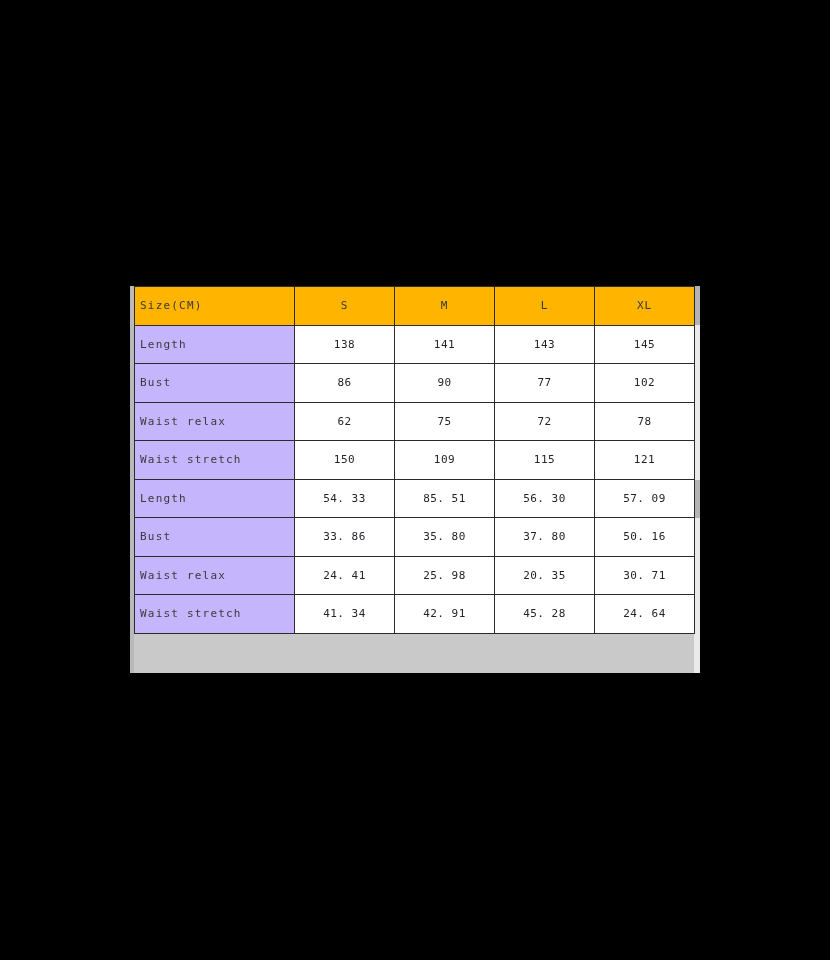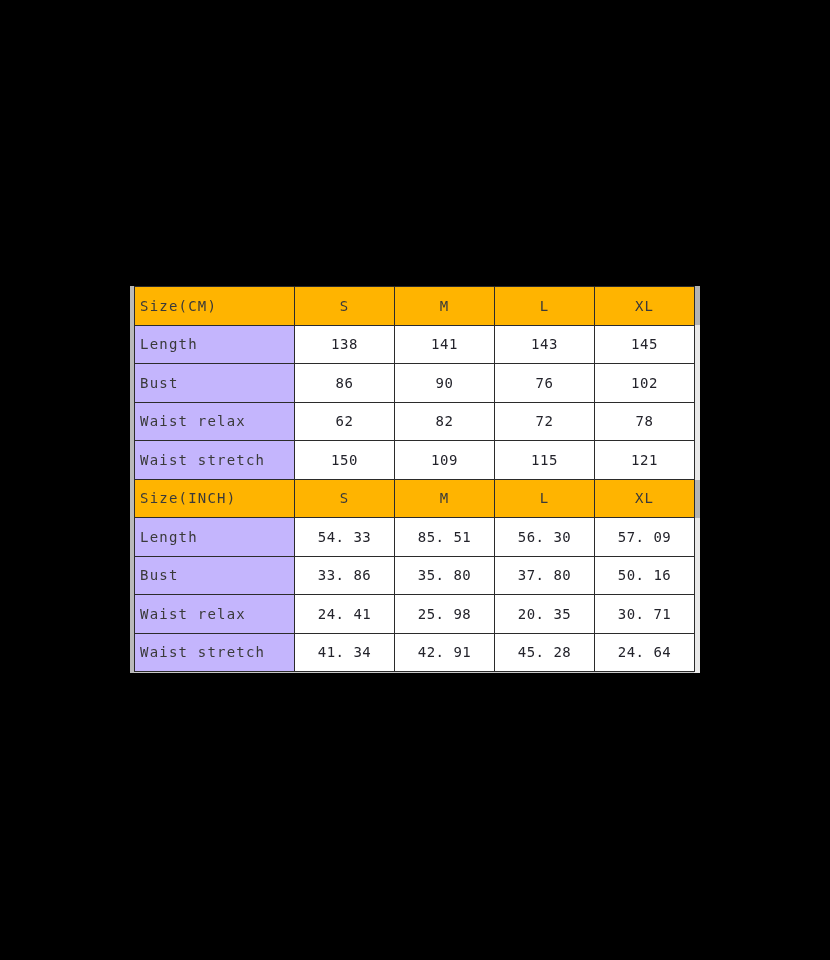--- a/index.html
+++ b/index.html
@@ -45,21 +45,21 @@
     table-layout: fixed;
     background: #ffffff;
     position: relative;
     z-index: 2;
   }
 
   table.size-table td {
     border: 1px solid #2b2b2b;
     height: 38.5px;
     padding: 0 0 0 0;
-    font-size: 14px;
+    font-size: 11px;
     line-height: 1;
     color: #23232b;
     text-align: center;
     vertical-align: middle;
     background: #ffffff;
     white-space: nowrap;
     overflow: hidden;
     letter-spacing: 0.5px;
   }
 
@@ -125,47 +125,40 @@
         <td class="value-cell">138</td>
         <td class="value-cell">141</td>
         <td class="value-cell">143</td>
         <td class="value-cell">145</td>
       </tr>
 
       <tr>
         <td class="label-cell">Bust</td>
         <td class="value-cell">86</td>
         <td class="value-cell">90</td>
-        <td class="value-cell">76</td>
+        <td class="value-cell">77</td>
         <td class="value-cell">102</td>
       </tr>
 
       <tr>
         <td class="label-cell">Waist relax</td>
         <td class="value-cell">62</td>
-        <td class="value-cell">82</td>
+        <td class="value-cell">75</td>
         <td class="value-cell">72</td>
         <td class="value-cell">78</td>
       </tr>
 
       <tr>
         <td class="label-cell">Waist stretch</td>
         <td class="value-cell">150</td>
         <td class="value-cell">109</td>
         <td class="value-cell">115</td>
         <td class="value-cell">121</td>
       </tr>
 
-      <tr class="header-row">
-        <td class="label-cell">Size(INCH)</td>
-        <td class="value-cell">S</td>
-        <td class="value-cell">M</td>
-        <td class="value-cell">L</td>
-        <td class="value-cell">XL</td>
-      </tr>
 
       <tr>
         <td class="label-cell">Length</td>
         <td class="value-cell">54. 33</td>
         <td class="value-cell">85. 51</td>
         <td class="value-cell">56. 30</td>
         <td class="value-cell">57. 09</td>
       </tr>
 
       <tr>

